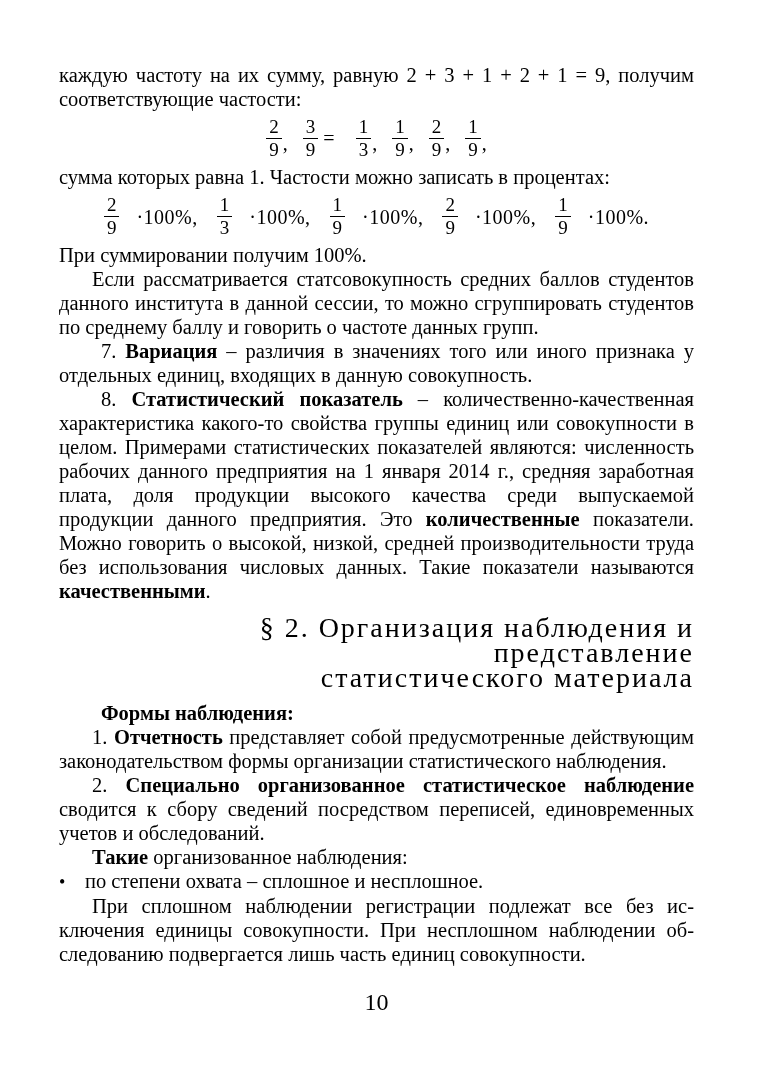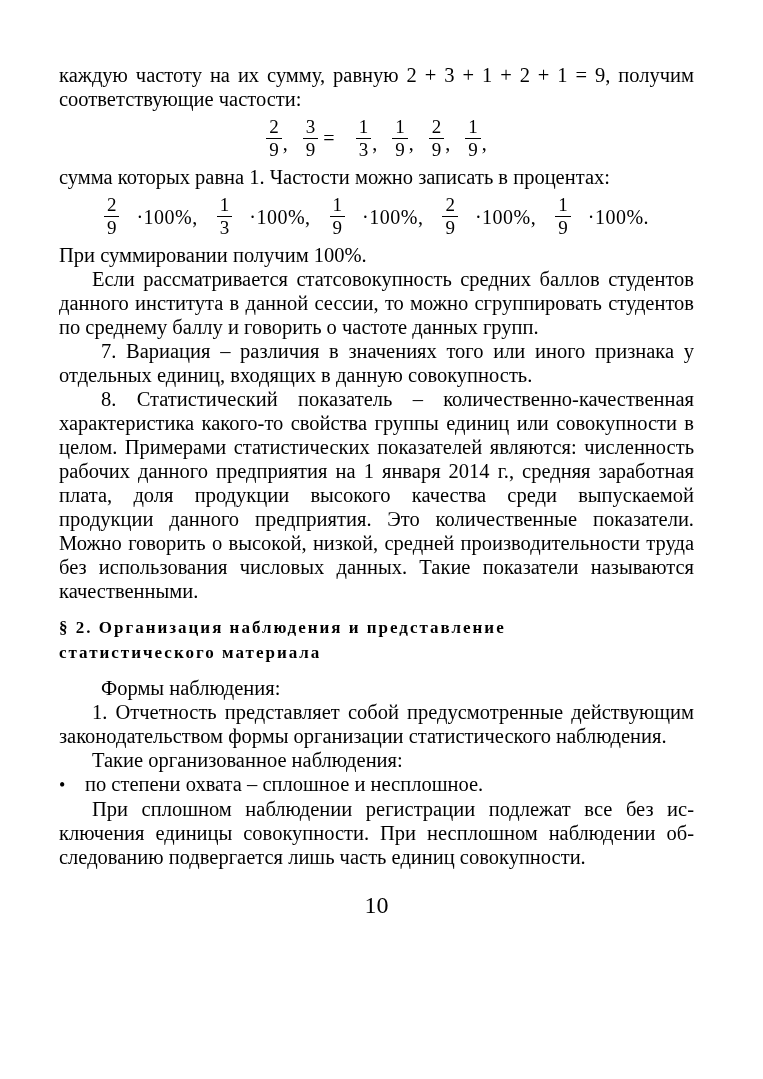--- a/index.html
+++ b/index.html
@@ -17,21 +17,21 @@
   }
   p {
     margin: 0;
     font-size: 20.5px;
     line-height: 24px;
     text-align: justify;
     hyphens: manual;
   }
   .ind   { text-indent: 33px; }
   .ind-lg{ text-indent: 42px; }
-  b { font-weight: normal; }
+  b { font-weight: bold; }
 
   
   .formula {
     text-align: center;
     padding: 6px 0 5px;
     font-size: 20px;
     line-height: normal;
   }
   .fitem { display: inline-block; white-space: nowrap; }
   .f1 .fitem + .fitem { margin-left: 10px; }
@@ -44,23 +44,23 @@
   }
   .fn { display: block; line-height: 20px; padding: 0 3px 1px; }
   .fd { display: block; line-height: 20px; border-top: 1.4px solid #000; padding: 1px 3px 0; }
   .fsep { display: inline-block; vertical-align: middle; position: relative; }
   .f1 .fsep { top: 5px; margin-left: 1px; }
   .f1 .fsep.eq { top: 0; margin: 0 6px 0 5px; }
   .f2 .fsep { top: 1px; margin-left: 17px; letter-spacing: 0.5px; }
 
   .heading {
     margin: 12px 0 11px;
-    font-weight: bold;
-    text-align: left;
-    font-size: 17px;
+    font-weight: normal;
+    text-align: right;
+    font-size: 28px;
     line-height: 25px;
     letter-spacing: 2px;
   }
   .bullet-para .bullet-glyph {
     display: inline-block;
     width: 26px;
     font-size: 18px;
   }
   .footer {
     margin-top: 25px;
@@ -105,20 +105,21 @@
 
   <div class="heading">
     <div>§ 2. Организация наблюдения и представление</div>
     <div>статистического материала</div>
   </div>
 
   <p class="ind-lg"><b>Формы наблюдения:</b></p>
 
   <p class="ind"><span>1. </span><b>Отчетность</b><span> представляет собой предусмотренные действую­щим законодательством формы организации статистического наблю­дения.</span></p>
 
+  <p class="ind"><span>2. </span><b>Специально организованное статистическое наблюдение</b><span> сводится к сбору сведений посредством переписей, единовременных учетов и обследований.</span></p>
 
   <p class="ind"><b>Такие</b><span> организованное наблюдения:</span></p>
 
 
   <p class="bullet-para"><span class="bullet-glyph">•</span><span>по степени охвата – сплошное и несплошное.</span></p>
 
   <p class="ind">При сплошном наблюдении регистрации подлежат все без ис­ключения единицы совокупности. При несплошном наблюдении об­следованию подвергается лишь часть единиц совокупности.</p>
 
   <div class="footer">
     <span>10</span>

